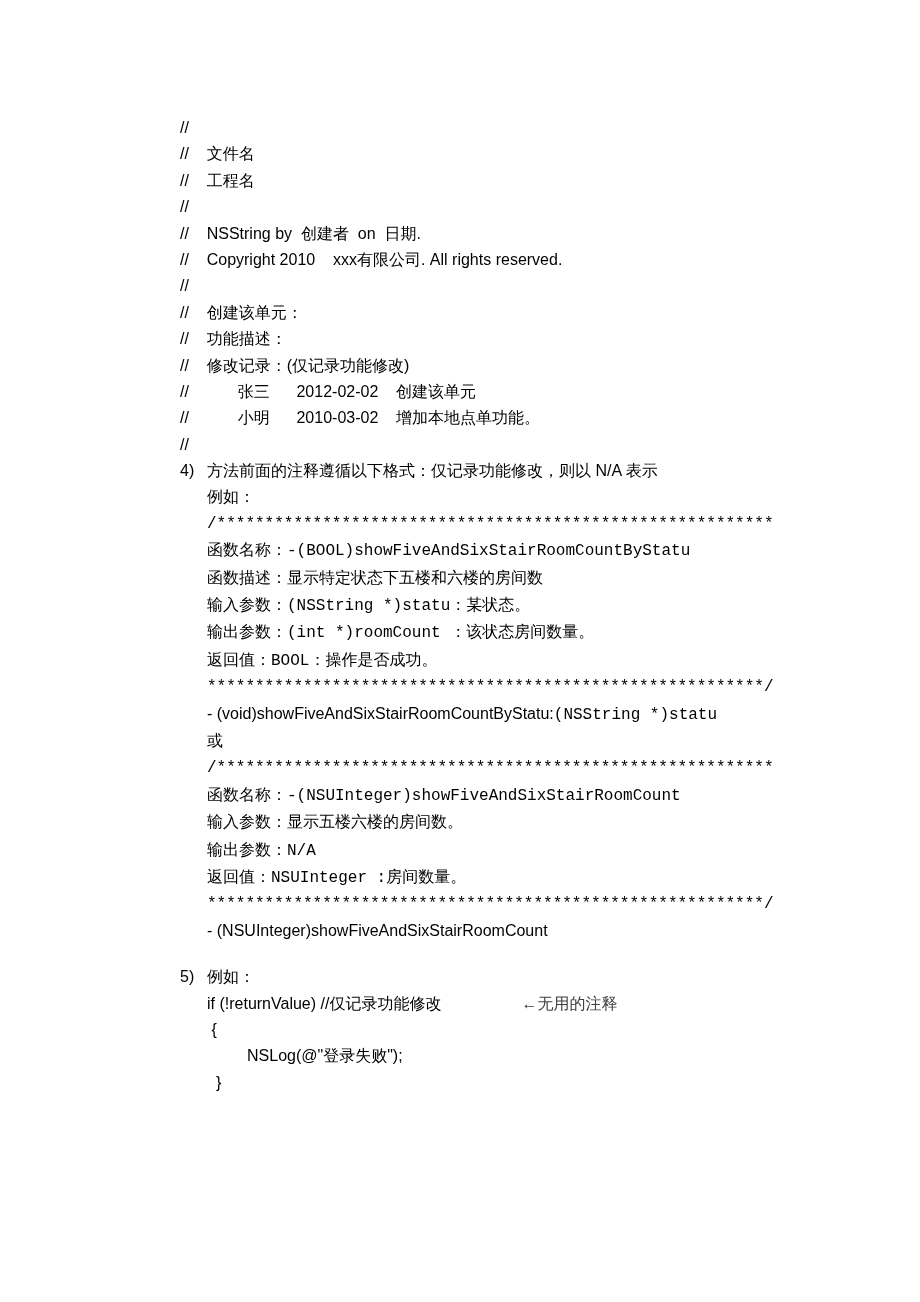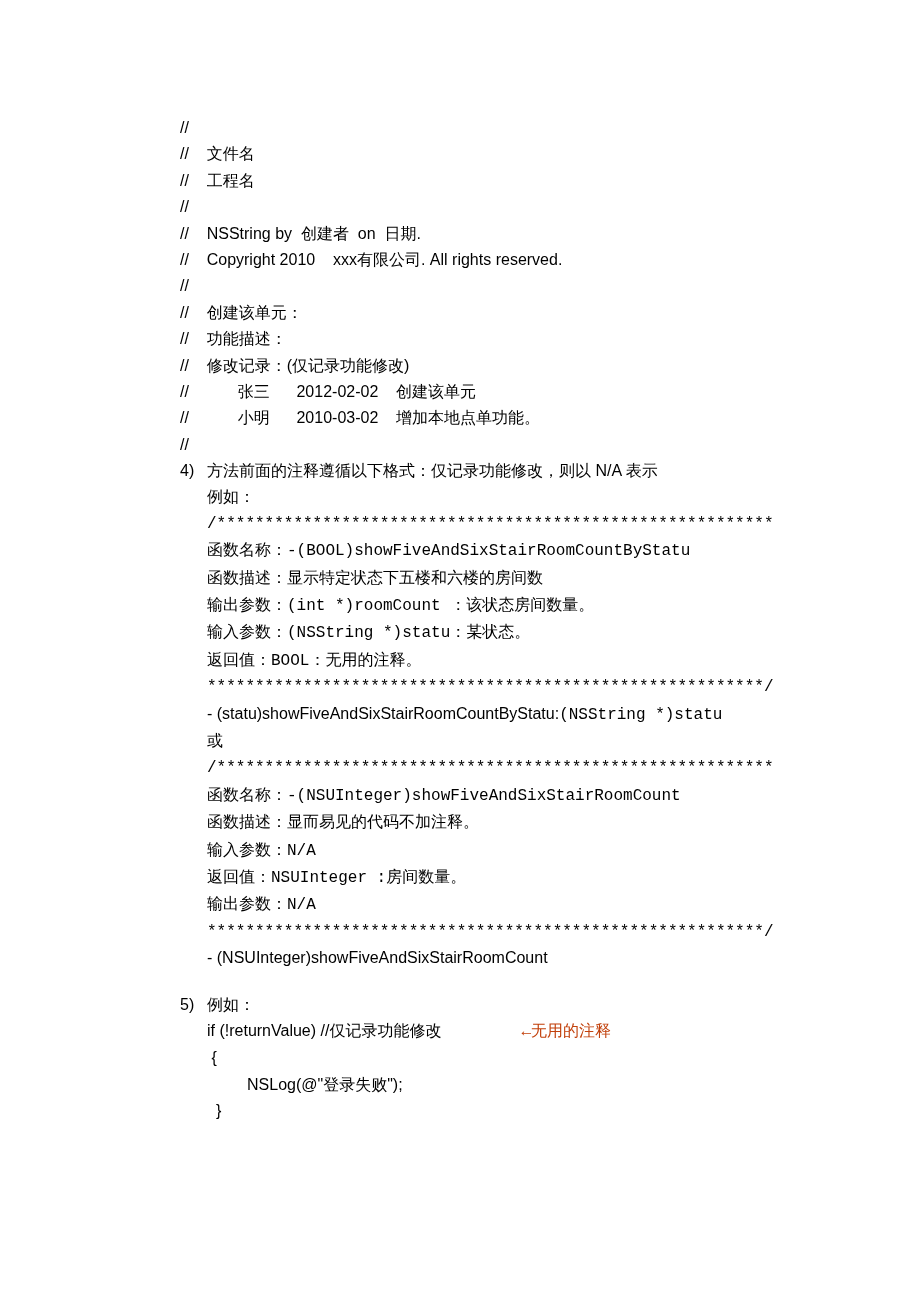--- a/index.html
+++ b/index.html
@@ -9,21 +9,21 @@
       color: #000;
       width: 920px;
       margin: 0;
       padding: 115px 100px 0 180px;
       box-sizing: border-box;
       background: #fff;
     }
     .line { white-space: pre; }
     .mono { font-family: "Courier New", monospace; }
     .mono .cjk { font-family: Liberation Serif, serif; }
-    .blue { color: #c2410c; font-family: Liberation Mono, monospace; }
+    .blue { color: #404040; }
     .item {
       display: flex;
     }
     .item-num {
       flex-shrink: 0;
       width: 27px;
     }
     .item-body {
       flex: 1;
     }
@@ -46,32 +46,31 @@
 <div class="line">//</div>
 
 <div class="item">
   <div class="item-num">4)</div>
   <div class="item-body">
     <div>方法前面的注释遵循以下格式：仅记录功能修改，则以 N/A 表示</div>
     <div>例如：</div>
     <div class="mono">/**********************************************************</div>
     <div class="mono"><span class="cjk"> 函数名称：</span><span>-(BOOL)showFiveAndSixStairRoomCountByStatu</span></div>
     <div class="mono"><span class="cjk"> 函数描述：显示特定状态下五楼和六楼的房间数</span></div>
+    <div class="mono"><span class="cjk"> 输入参数：</span><span>(NSString *)statu：</span><span class="cjk">某状态。</span></div>
     <div class="mono"><span class="cjk"> 输出参数：</span><span>(int *)roomCount ：</span><span class="cjk">该状态房间数量。</span></div>
-    <div class="mono"><span class="cjk"> 输入参数：</span><span>(NSString *)statu：</span><span class="cjk">某状态。</span></div>
-    <div class="mono"><span class="cjk"> 返回值：</span><span>BOOL：</span><span class="cjk">无用的注释。</span></div>
+    <div class="mono"><span class="cjk"> 返回值：</span><span>BOOL：</span><span class="cjk">操作是否成功。</span></div>
     <div class="mono">**********************************************************/</div>
-    <div><span> - (statu)showFiveAndSixStairRoomCountByStatu:</span><span class="mono">(NSString *)statu</span></div>
+    <div><span> - (void)showFiveAndSixStairRoomCountByStatu:</span><span class="mono">(NSString *)statu</span></div>
     <div class="mono"><span class="cjk"> 或</span></div>
     <div class="mono">/**********************************************************</div>
     <div class="mono"><span class="cjk"> 函数名称：</span><span>-(NSUInteger)showFiveAndSixStairRoomCount</span></div>
-    <div class="mono"><span class="cjk"> 函数描述：显而易见的代码不加注释。</span></div>
-    <div class="mono"><span class="cjk"> 输入参数：</span><span>N/A</span></div>
+    <div class="mono"><span class="cjk"> 输入参数：显示五楼六楼的房间数。</span></div>
+    <div class="mono"><span class="cjk"> 输出参数：</span><span>N/A</span></div>
     <div class="mono"><span class="cjk"> 返回值：</span><span>NSUInteger :</span><span class="cjk">房间数量。</span></div>
-    <div class="mono"><span class="cjk"> 输出参数：</span><span>N/A</span></div>
     <div class="mono">**********************************************************/</div>
     <div> - (NSUInteger)showFiveAndSixStairRoomCount</div>
   </div>
 </div>
 
 <div style="height:20px"></div>
 
 <div class="item">
   <div class="item-num">5)</div>
   <div class="item-body">

